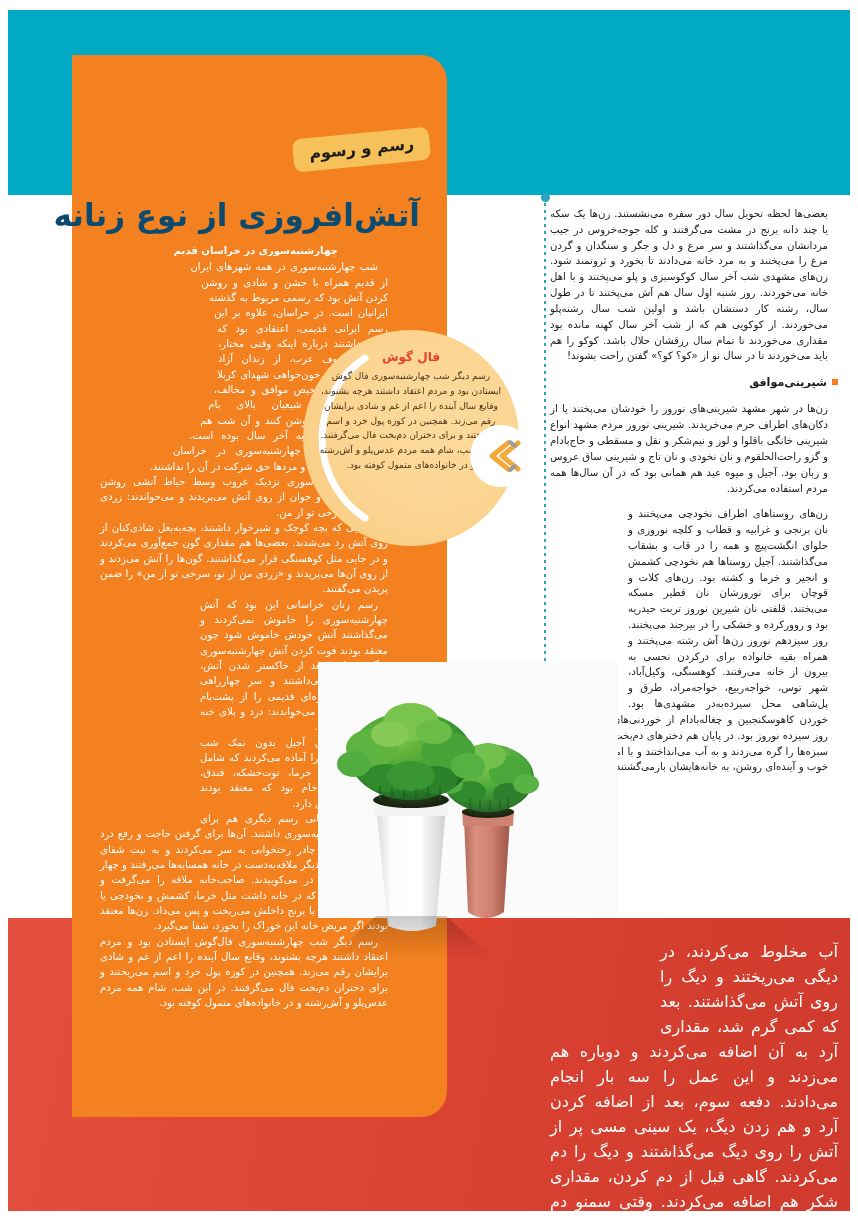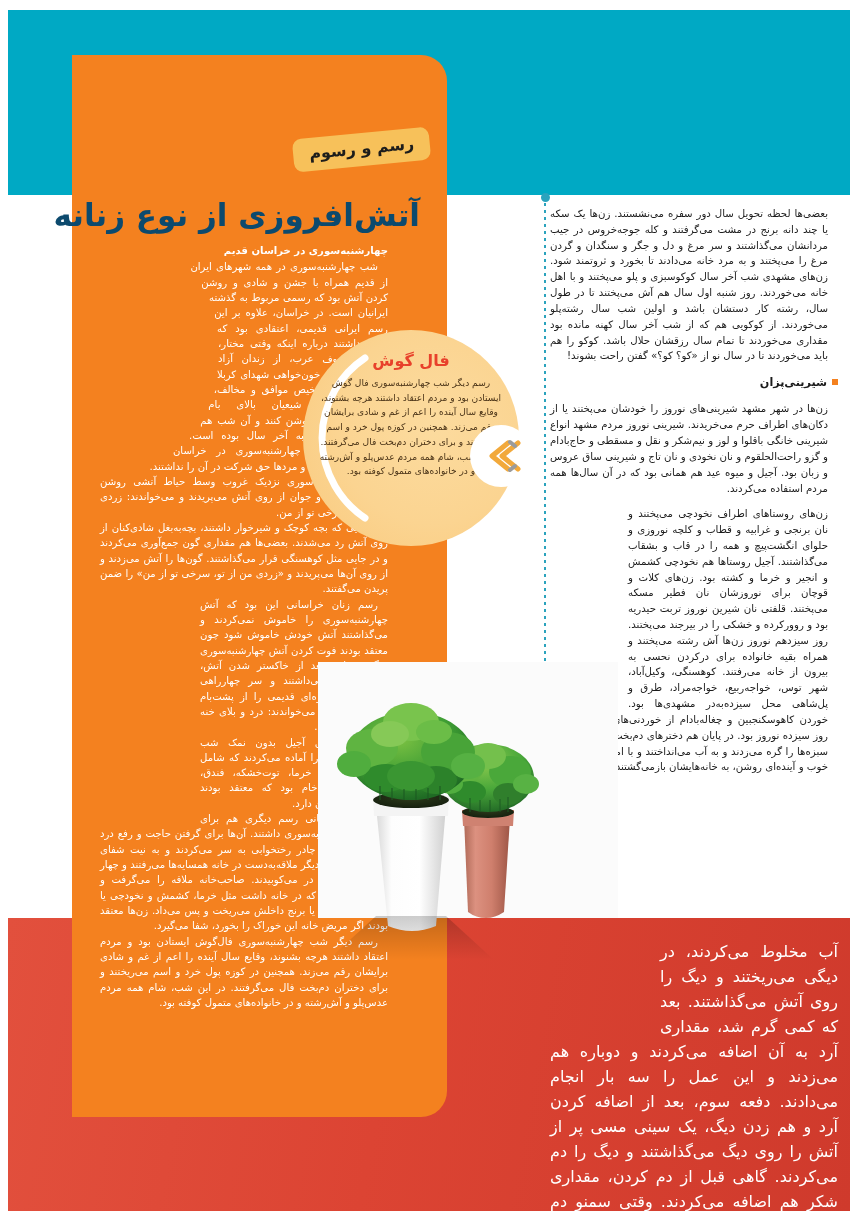--- a/index.html
+++ b/index.html
@@ -75,21 +75,21 @@
   
   .left-col{
     position:absolute;top:243px;right:470px;width:288px;
     color:#ffffff;
     font-size:10.1px;
     line-height:1.52;
     text-align:justify;
     z-index:5;
   }
   .left-col p{margin:0 0 0 0;text-indent:10px;}
-  .left-col p.lead{text-indent:0;font-weight:bold;text-align:right;margin-bottom:1px;}
+  .left-col p.lead{text-indent:0;font-weight:bold;text-align:left;margin-bottom:1px;}
   .wrap-circle{
     float:left;
     width:118px;height:215px;
     shape-outside:circle(118px at 0% 50%);
     -webkit-shape-outside:circle(118px at 0% 50%);
   }
   .wrap-plant{
     float:left;
     width:100px;height:215px;
     shape-outside:polygon(100% 0,100% 100%,0 100%,0 16%);
@@ -113,21 +113,21 @@
     text-align:center;
     color:#4a3317;
     font-size:9.1px;
     line-height:1.62;
     padding:0 6px;
     box-sizing:border-box;
   }
   .callout-title{
     display:block;
     color:#e8412b;
-    font-size:16px;
+    font-size:12px;
     font-weight:bold;
     margin-bottom:2px;
   }
 
   
   .chev-circle{
     position:absolute;left:470px;top:425px;width:62px;height:62px;
     border-radius:50%;
     background:#ffffff;
     z-index:10;
@@ -337,21 +337,21 @@
     <div class="wrap-plant"></div>
     <p>رسم زنان خراسانی این بود که آتش چهارشنبه‌سوری را خاموش نمی‌کردند و می‌گذاشتند آتش خودش خاموش شود چون معتقد بودند فوت کردن آتش چهارشنبه‌سوری شگون ندارد. بعد از خاکستر شدن آتش، خاکستر را برمی‌داشتند و سر چهارراهی می‌ریختند و کوزه‌ای قدیمی را از پشت‌بام پرت می‌کردند و می‌خواندند: درد و بلای خنه ره رختم به کوچه.</p>
     <p>زن‌ها از قبل آجیل بدون نمک شب چهارشنبه‌سوری را آماده می‌کردند که شامل انجیر، کشمش، خرما، توت‌خشکه، فندق، پسته و بادام خام بود که معتقد بودند خوردنشان شگون دارد.</p>
     <p>زن‌های خراسانی رسم دیگری هم برای شب‌های چهارشنبه‌سوری داشتند. آن‌ها برای گرفتن حاجت و رفع درد و بلا، اول شب چادر رختخوابی به سر می‌کردند و به نیت شفای مریض یا حاجتی دیگر ملاقه‌به‌دست در خانه همسایه‌ها می‌رفتند و چهار بار ملاقه را به در می‌کوبیدند. صاحب‌خانه ملاقه را می‌گرفت و مقداری خوراکی که در خانه داشت مثل خرما، کشمش و نخودچی یا اگر نداشت گندم یا برنج داخلش می‌ریخت و پس می‌داد. زن‌ها معتقد بودند اگر مریض خانه این خوراک را بخورد، شفا می‌گیرد.</p>
     <p>رسم دیگر شب چهارشنبه‌سوری فال‌گوش ایستادن بود و مردم اعتقاد داشتند هرچه بشنوند، وقایع سال آینده را اعم از غم و شادی برایشان رقم می‌زند. همچنین در کوزه پول خرد و اسم می‌ریختند و برای دختران دم‌بخت فال می‌گرفتند. در این شب، شام همه مردم عدس‌پلو و آش‌رشته و در خانواده‌های متمول کوفته بود.</p>
   </div>
 
   <div class="right-col">
     <p>بعضی‌ها لحظه تحویل سال دور سفره می‌نشستند. زن‌ها یک سکه یا چند دانه برنج در مشت می‌گرفتند و کله جوجه‌خروس در جیب مردانشان می‌گذاشتند و سر مرغ و دل و جگر و سنگدان و گردن مرغ را می‌پختند و به مرد خانه می‌دادند تا بخورد و ثروتمند شود. زن‌های مشهدی شب آخر سال کوکوسبزی و پلو می‌پختند و با اهل خانه می‌خوردند. روز شنبه اول سال هم آش می‌پختند تا در طول سال، رشته کار دستشان باشد و اولین شب سال رشته‌پلو می‌خوردند. از کوکویی هم که از شب آخر سال کهنه مانده بود مقداری می‌خوردند تا تمام سال رزقشان حلال باشد. کوکو را هم باید می‌خوردند تا در سال نو از «کو؟ کو؟» گفتن راحت بشوند!</p>
     <span class="sec-head">
-      <span class="sec-bullet"></span><span>شیرینی‌پزان</span>
+      <span class="sec-bullet"></span><span>شیرینی‌موافق</span>
     </span>
     <p>زن‌ها در شهر مشهد شیرینی‌های نوروز را خودشان می‌پختند یا از دکان‌های اطراف حرم می‌خریدند. شیرینی نوروز مردم مشهد انواع شیرینی خانگی باقلوا و لوز و نیم‌شکر و نقل و مسقطی و حاج‌بادام و گزو راحت‌الحلقوم و نان نخودی و نان تاج و شیرینی ساق عروس و زبان بود. آجیل و میوه عید هم همانی بود که در آن سال‌ها همه مردم استفاده می‌کردند.</p>
     <div class="rc-wrap-plant"></div>
     <p>زن‌های روستاهای اطراف نخودچی می‌پختند و نان برنجی و غرابیه و قطاب و کلچه نوروزی و حلوای انگشت‌پیچ و همه را در قاب و بشقاب می‌گذاشتند. آجیل روستاها هم نخودچی کشمش و انجیر و خرما و کشته بود. زن‌های کلات و قوچان برای نوروزشان نان فطیر مسکه می‌پختند. قلفتی نان شیرین نوروز تربت حیدریه بود و روورکرده و خشکی را در بیرجند می‌پختند. روز سیزدهم نوروز زن‌ها آش رشته می‌پختند و همراه بقیه خانواده برای درکردن نحسی به بیرون از خانه می‌رفتند. کوهسنگی، وکیل‌آباد، شهر توس، خواجه‌ربیع، خواجه‌مراد، طرق و پل‌شاهی محل سیزده‌به‌در مشهدی‌ها بود. خوردن کاهوسکنجبین و چغاله‌بادام از خوردنی‌های مرسوم عصر روز سیزده نوروز بود. در پایان هم دخترهای دم‌بخت نیت می‌کردند، سبزه‌ها را گره می‌زدند و به آب می‌انداختند و با امید داشتن سالی خوب و آینده‌ای روشن، به خانه‌هایشان بازمی‌گشتند.</p>
   </div>
 
   <div class="red-col">
     <div class="rb-wrap"></div>
     <p>آب مخلوط می‌کردند، در دیگی می‌ریختند و دیگ را روی آتش می‌گذاشتند. بعد که کمی گرم شد، مقداری آرد به آن اضافه می‌کردند و دوباره هم می‌زدند و این عمل را سه بار انجام می‌دادند. دفعه سوم، بعد از اضافه کردن آرد و هم زدن دیگ، یک سینی مسی پر از آتش را روی دیگ می‌گذاشتند و دیگ را دم می‌کردند. گاهی قبل از دم کردن، مقداری شکر هم اضافه می‌کردند. وقتی سمنو دم کشید، همه سر دیگ می‌رفتند و صلوات می‌فرستادند و حاجتشان را در دل می‌گفتند و در دیگ را باز می‌کردند. این سمنو را برای اهالی خانه و اهالی محل تقسیم می‌کردند.</p>
   </div>

